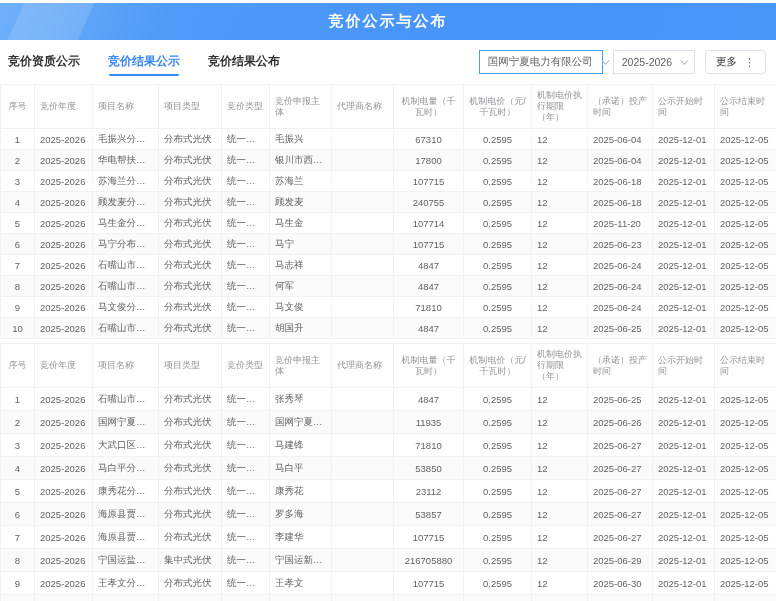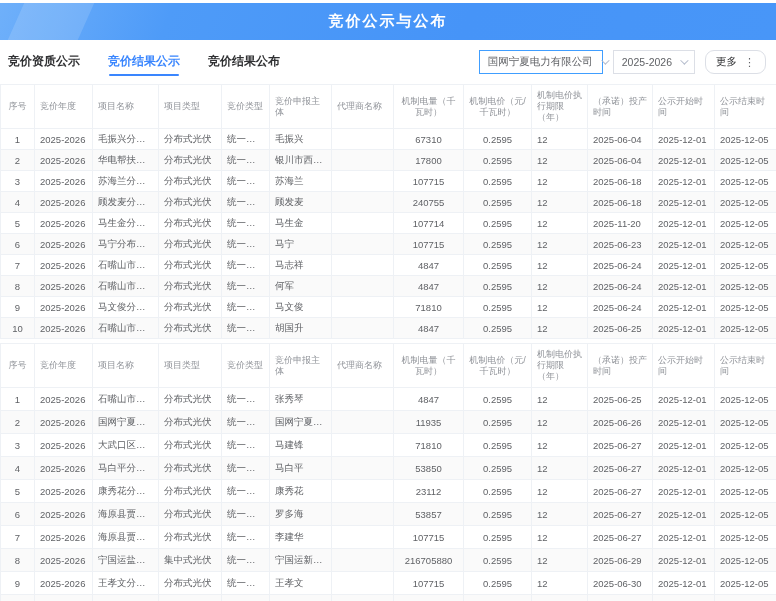--- a/index.html
+++ b/index.html
@@ -48,21 +48,21 @@
     display:flex; align-items:center; gap:8px; padding:0 8px;
     font-size:10.5px; color:#606266; cursor:pointer; white-space:nowrap;
   }
   .select.primary { border-color:#409eff; width:124px; justify-content:space-between; }
   .chev {
     width:6px; height:6px; flex:0 0 auto;
     border-right:1.4px solid #b4bccc; border-bottom:1.4px solid #b4bccc;
     transform:rotate(45deg) translateY(-2px);
   }
   .more-btn {
-    height:24px; background:#fff; border:1px solid #dcdfe6; border-radius:9px;
+    height:24px; background:#fff; border:1px solid #dcdfe6; border-radius:4px;
     display:flex; align-items:center; gap:7px; padding:0 10px;
     font-size:10.5px; color:#303133; cursor:pointer;
     font-family:inherit;
   }
   .more-btn .dots { color:#606266; font-size:11px; line-height:1; }
   
   .table-section { width:776px; }
   table {
     width:776px; border-collapse:collapse; table-layout:fixed;
     font-size:9.5px; margin-bottom:4px;

